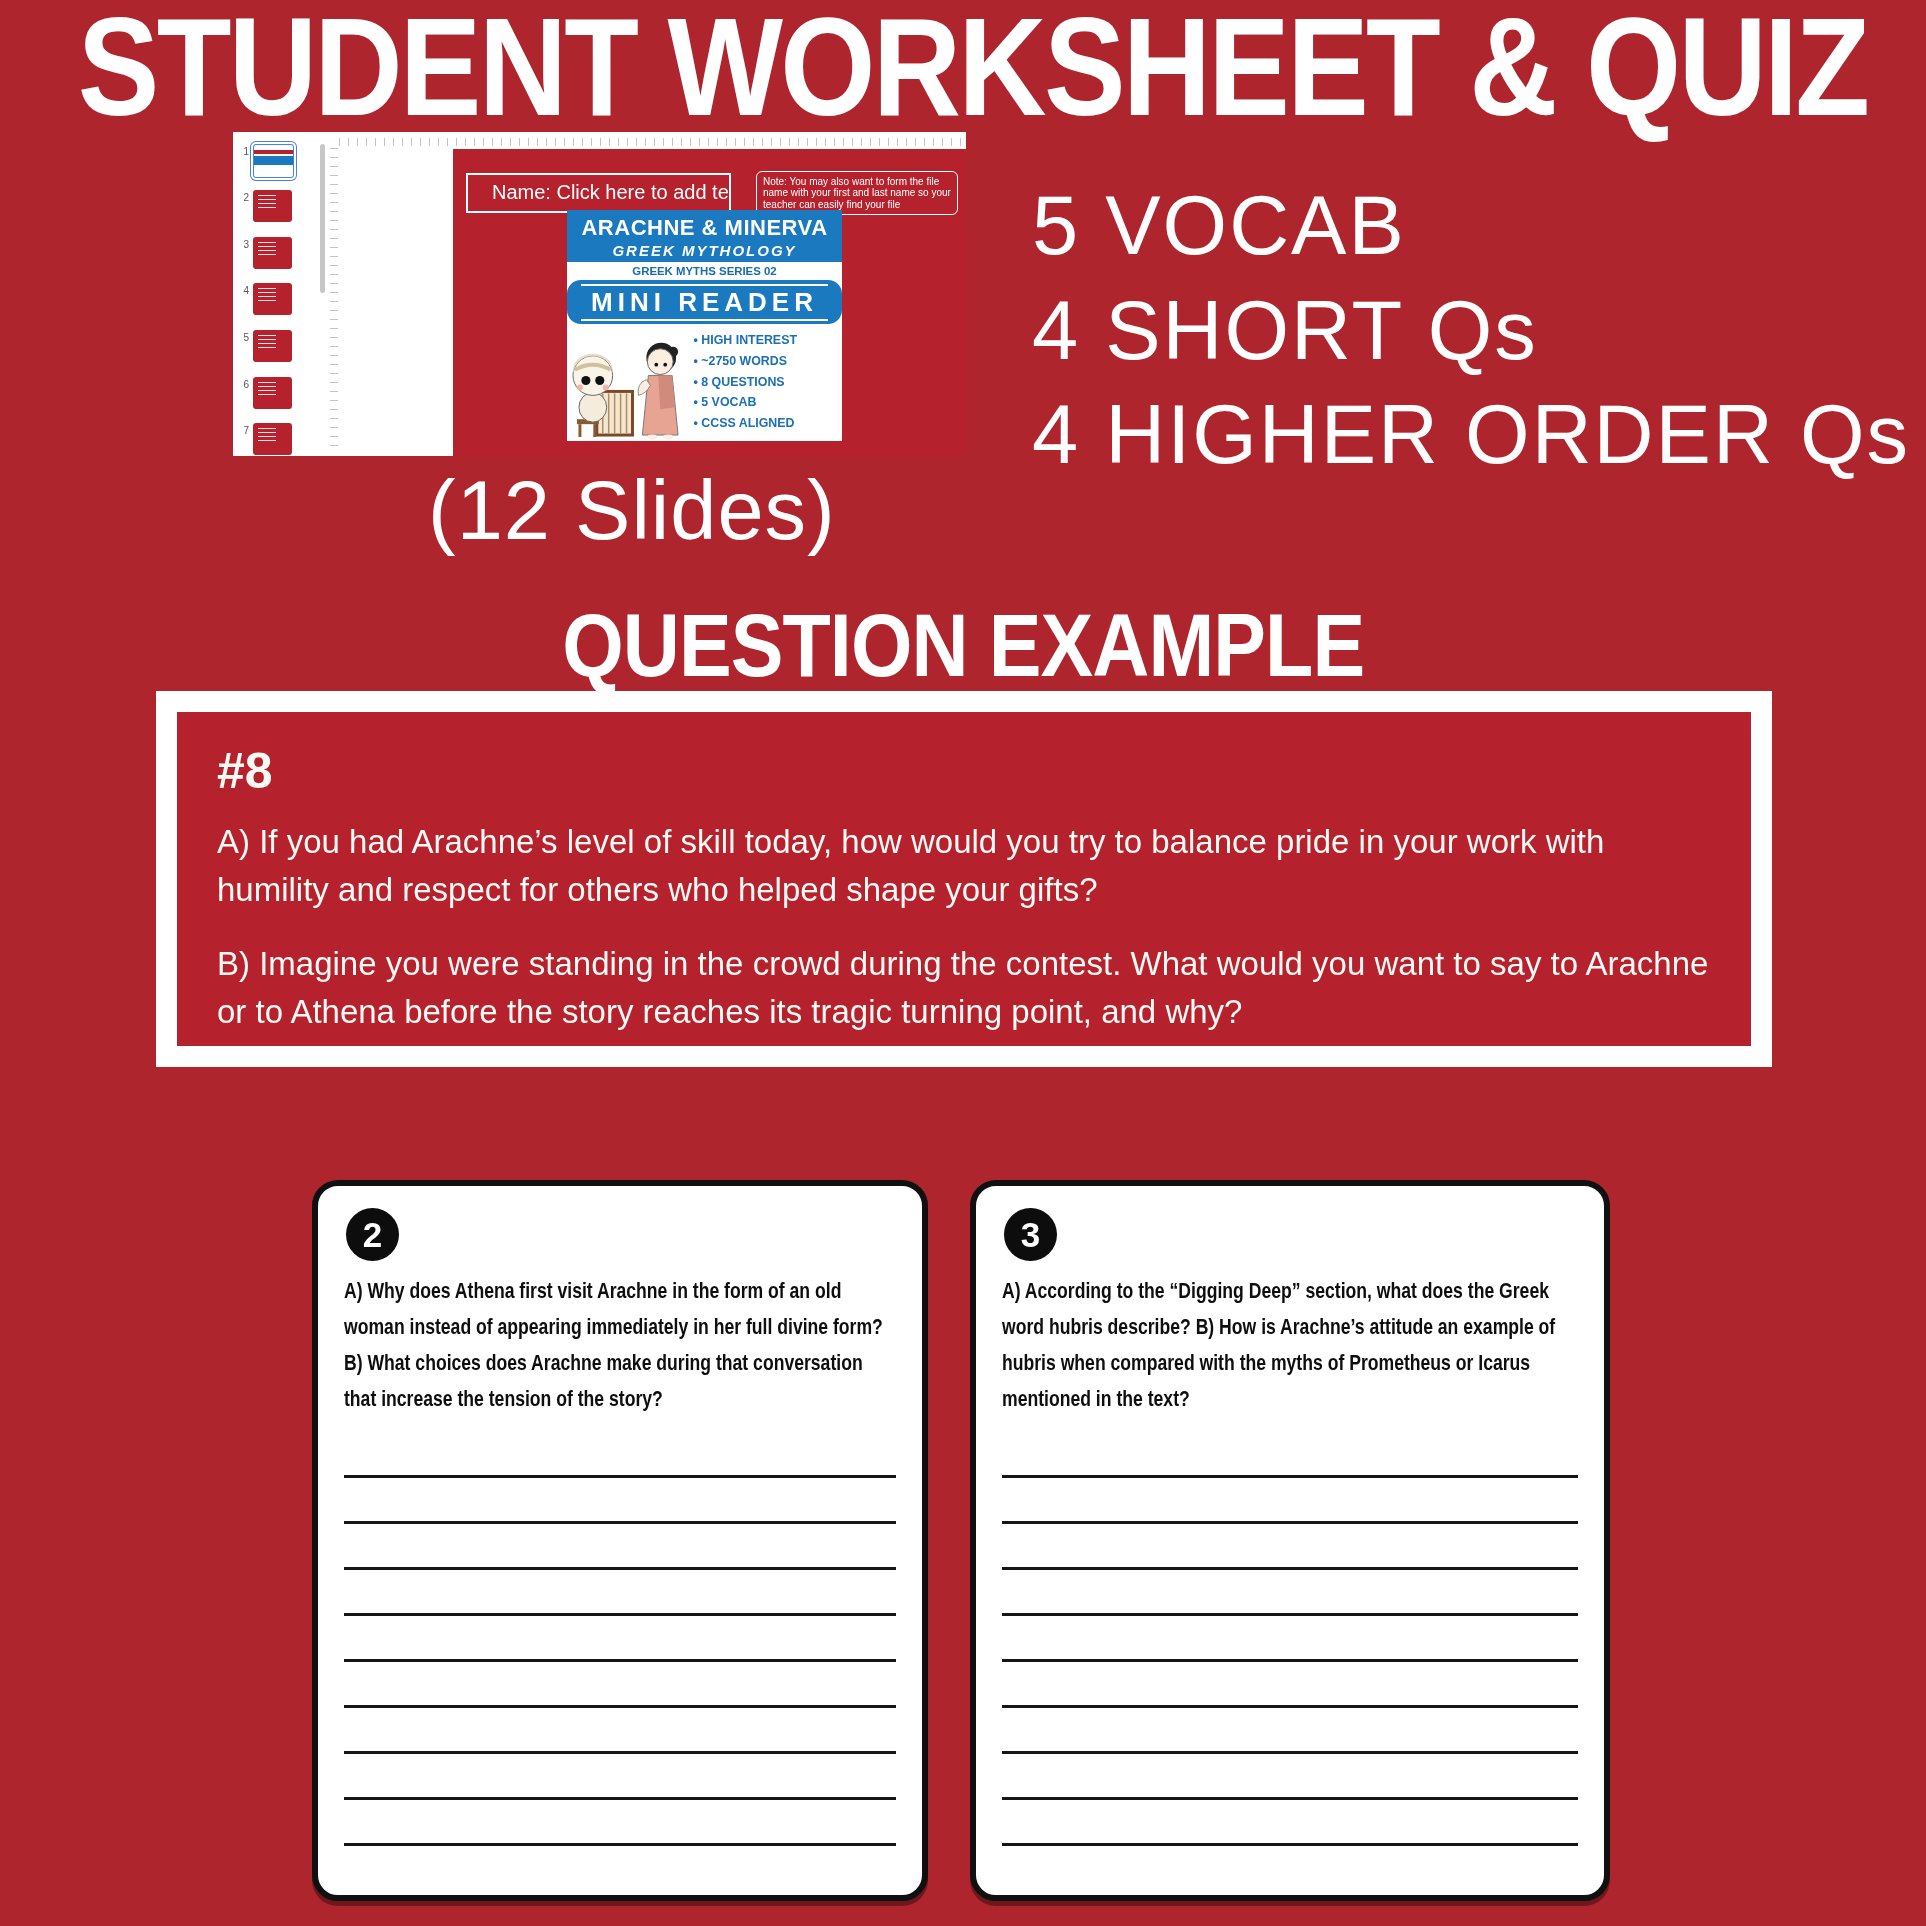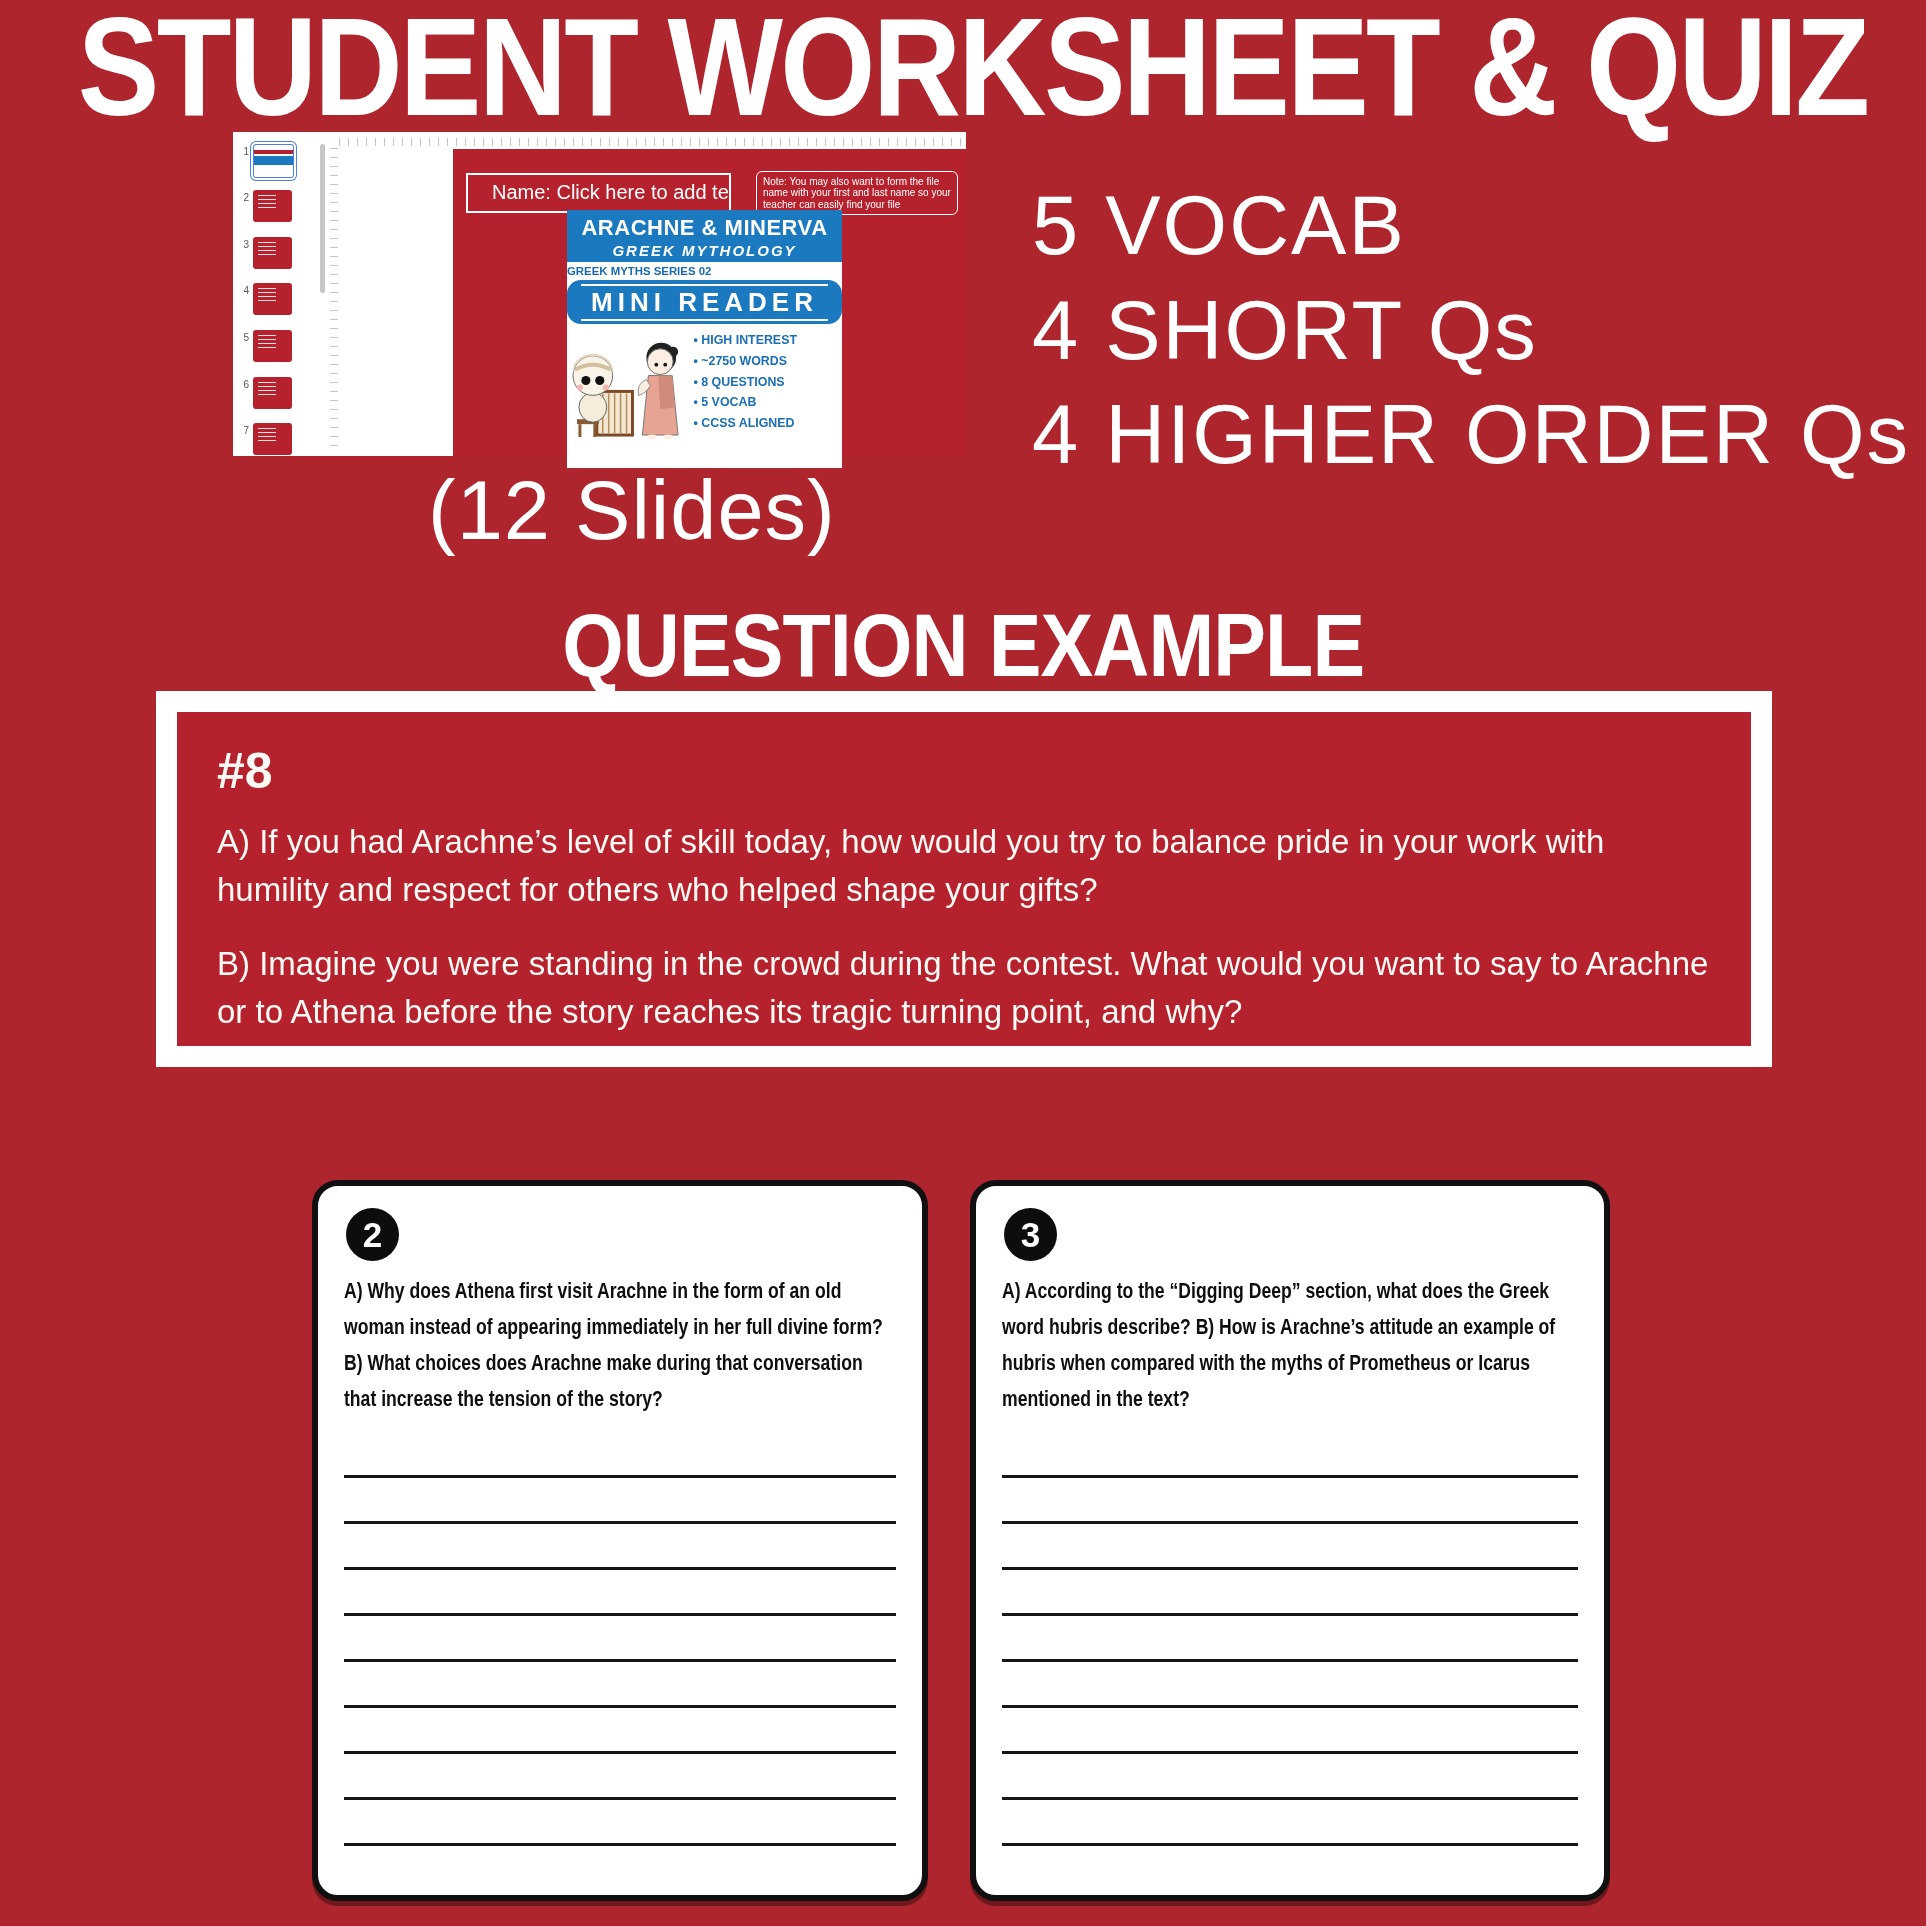--- a/index.html
+++ b/index.html
@@ -31,25 +31,25 @@
   #editor-scrollbar{position:absolute;left:87px;top:12px;width:5px;height:149px;background:#c6c6c6;border-radius:3px;}
   #h-ruler{position:absolute;left:106px;right:2px;top:6px;height:8px;opacity:.75;
        background:repeating-linear-gradient(to right,#b0b0b0 0 1px,transparent 1px 9px);}
   #v-ruler{position:absolute;left:97px;top:16px;width:8px;bottom:2px;opacity:.75;
        background:repeating-linear-gradient(to bottom,#b0b0b0 0 1px,transparent 1px 9px);}
   #slide{position:absolute;left:220px;top:17px;right:0;bottom:0;background:#b5212c;}
   #name-box{position:absolute;left:13px;top:24px;width:265px;height:40px;border:2px solid #fff;box-sizing:border-box;
        color:#fff;font-size:20px;line-height:35px;padding-left:24px;white-space:nowrap;overflow:hidden;}
   #note-box{position:absolute;left:303px;top:22px;width:202px;border:1px solid #fff;border-radius:6px;box-sizing:border-box;
        color:#fff;font-size:10px;line-height:11.4px;padding:4px 6px;}
-  #cover{position:absolute;left:114px;top:61px;width:275px;height:258px;background:#fff;}
+  #cover{position:absolute;left:114px;top:61px;width:275px;height:231px;background:#fff;}
   .cover-band1{height:52px;background:#1a79bf;color:#fff;text-align:center;padding-top:5px;box-sizing:border-box;}
   .cover-title{font-size:22px;font-weight:900;letter-spacing:0.5px;}
   .cover-sub{font-size:15px;font-style:italic;font-weight:700;letter-spacing:2px;margin-top:1px;}
-  .cover-series{height:18px;background:#fff;color:#176bb0;font-size:11.4px;font-weight:700;text-align:left;line-height:18px;}
+  .cover-series{height:18px;background:#fff;color:#176bb0;font-size:11.4px;font-weight:700;text-align:center;line-height:18px;}
   .cover-banner{height:44px;background:#1a79bf;display:flex;align-items:center;justify-content:center;border-radius:14px;}
   .banner-text{color:#fff;font-size:26px;font-weight:700;letter-spacing:5px;border-top:2px solid #fff;border-bottom:2px solid #fff;padding:1px 10px;}
   .cover-body{display:flex;height:117px;background:#fff;}
   .cover-art{width:46%;position:relative;}
   .cover-bullets{width:54%;padding:6px 2px 0 0;margin:0;list-style:none;}
   .cover-bullets li{color:#1a6fb5;font-weight:700;font-size:12.4px;line-height:1.68;}
   .cover-bullets li::before{content:"• ";}
 
   
   #question-box{position:absolute;left:156px;top:691px;width:1616px;height:376px;background:#fff;box-sizing:border-box;padding:21px;}

